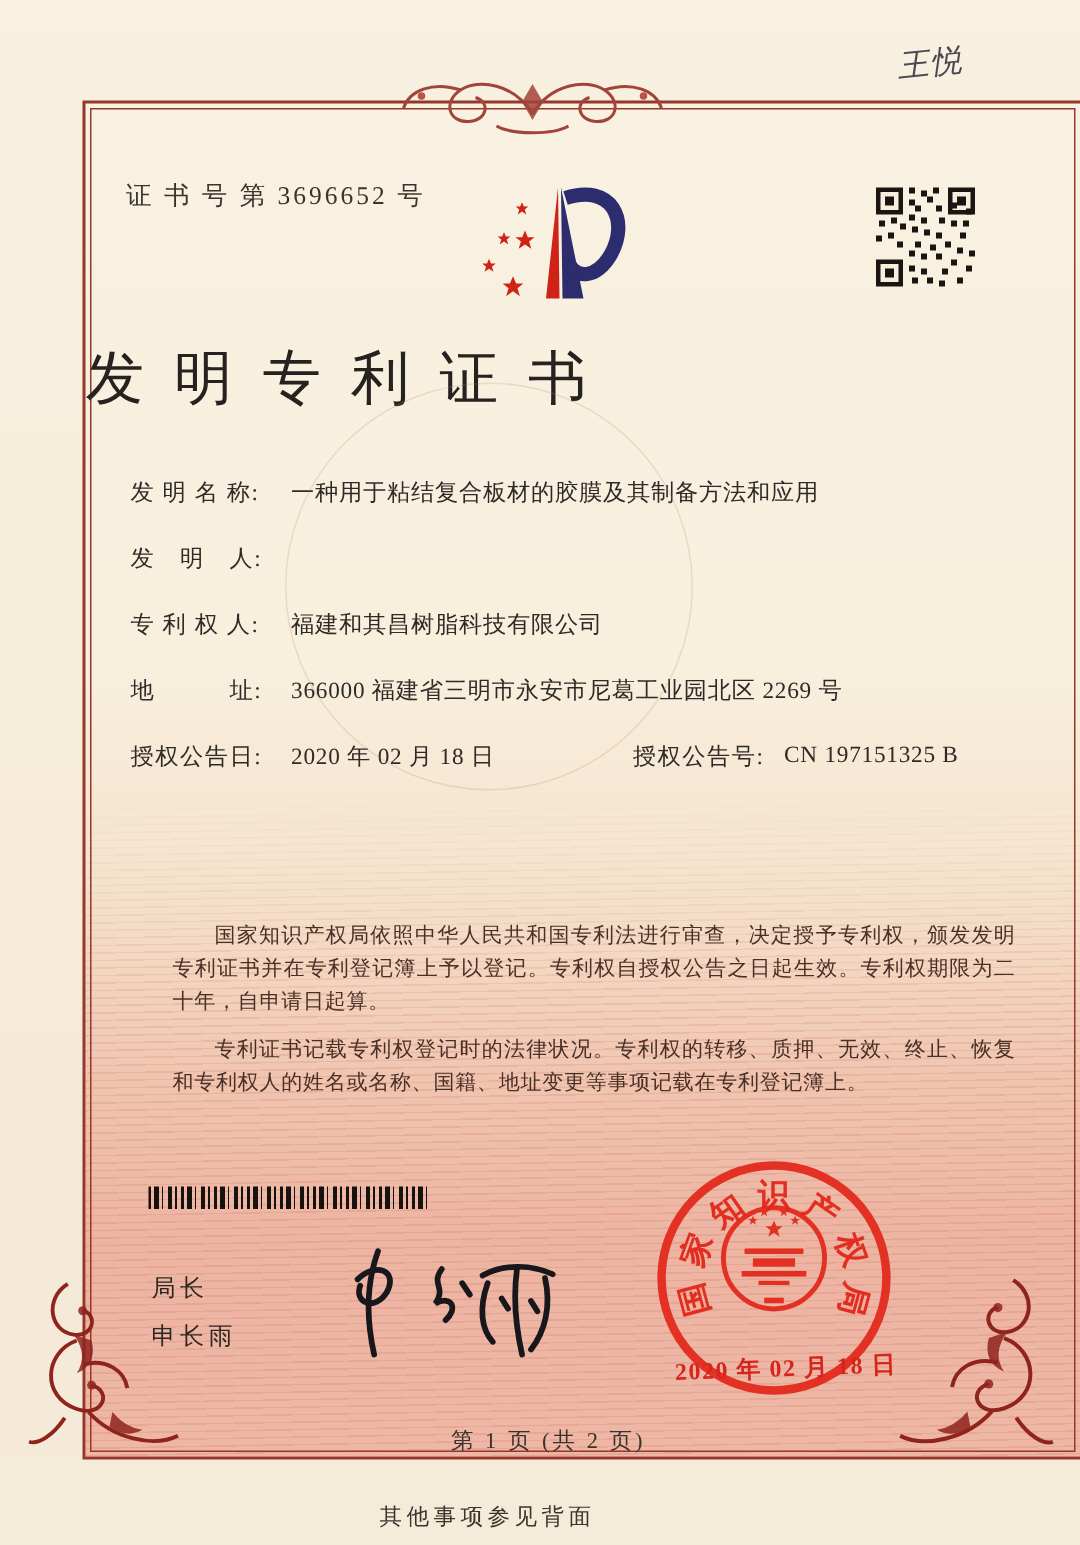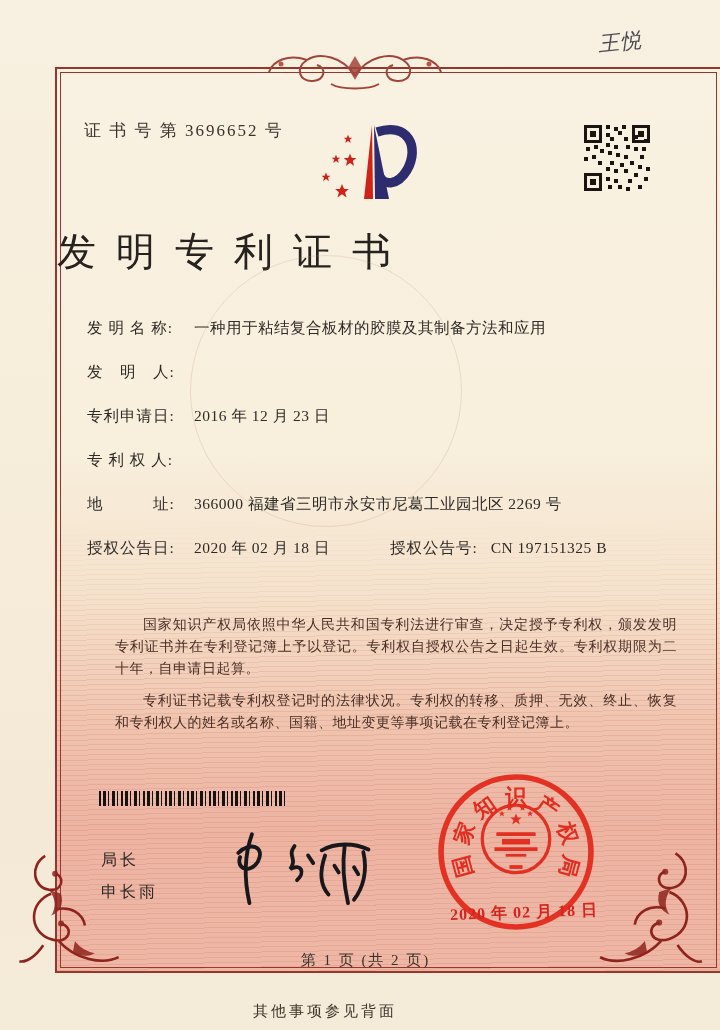--- a/index.html
+++ b/index.html
@@ -29,21 +29,21 @@
 
   .logo{position:absolute;left:257px;top:49px;width:110px;height:90px;}
   .qr{position:absolute;left:525px;top:54px;width:70px;height:70px;}
 
   .title{position:absolute;left:0;right:0;top:156px;font-size:39px;font-weight:normal;color:#262220;letter-spacing:20px;}
 
   .fields{position:absolute;left:30px;top:247px;width:575px;font-size:15.5px;color:#2e2a26;}
   .row{display:flex;align-items:center;height:24px;margin-bottom:20px;white-space:nowrap;}
   .lab{display:inline-block;width:94px;flex:none;letter-spacing:1px;}
   .val{margin-left:13px;letter-spacing:.5px;}
-  .lab2{margin-left:60px;letter-spacing:1px;}
+  .lab2{margin-left:92px;letter-spacing:1px;}
 
   .paras{position:absolute;left:30px;top:545px;width:562px;font-size:14px;line-height:22px;color:#4a2f26;text-align:justify;margin-left:28px;}
   .paras p{margin:0 0 10px 0;text-indent:2em;letter-spacing:.5px;}
 
   .barcode{position:absolute;left:42px;top:722px;width:187px;height:15px;
     background:repeating-linear-gradient(90deg,#16130f 0 2px,transparent 2px 4px,#16130f 4px 7px,transparent 7px 9px,#16130f 9px 10px,transparent 10px 13px,#16130f 13px 16px,transparent 16px 18px,#16130f 18px 19px,transparent 19px 22px);}
 
   .director{position:absolute;left:44px;top:775px;font-size:16px;line-height:32px;color:#2c2824;letter-spacing:3px;}
   .sig{position:absolute;left:160px;top:755px;width:172px;height:85px;}
 
@@ -146,25 +146,22 @@
 
     <div class="fields">
       <div class="row">
         <span class="lab">发 明 名 称:</span>
         <span class="val">一种用于粘结复合板材的胶膜及其制备方法和应用</span>
       </div>
       <div class="row">
         <span class="lab">发　明　人:</span>
       </div>
       <div class="row">
-        <span class="lab">专利申请日:</span>
-        <span class="val">2016 年 12 月 23 日</span>
-      </div>
-      <div class="row">
         <span class="lab">专 利 权 人:</span>
+        <span class="val">福建和其昌树脂科技有限公司</span>
       </div>
       <div class="row">
         <span class="lab">地　　　址:</span>
         <span class="val">366000 福建省三明市永安市尼葛工业园北区 2269 号</span>
       </div>
       <div class="row">
         <span class="lab">授权公告日:</span>
         <span class="val">2020 年 02 月 18 日</span>
         <span class="lab2">授权公告号:</span>
         <span class="val">CN 197151325 B</span>

